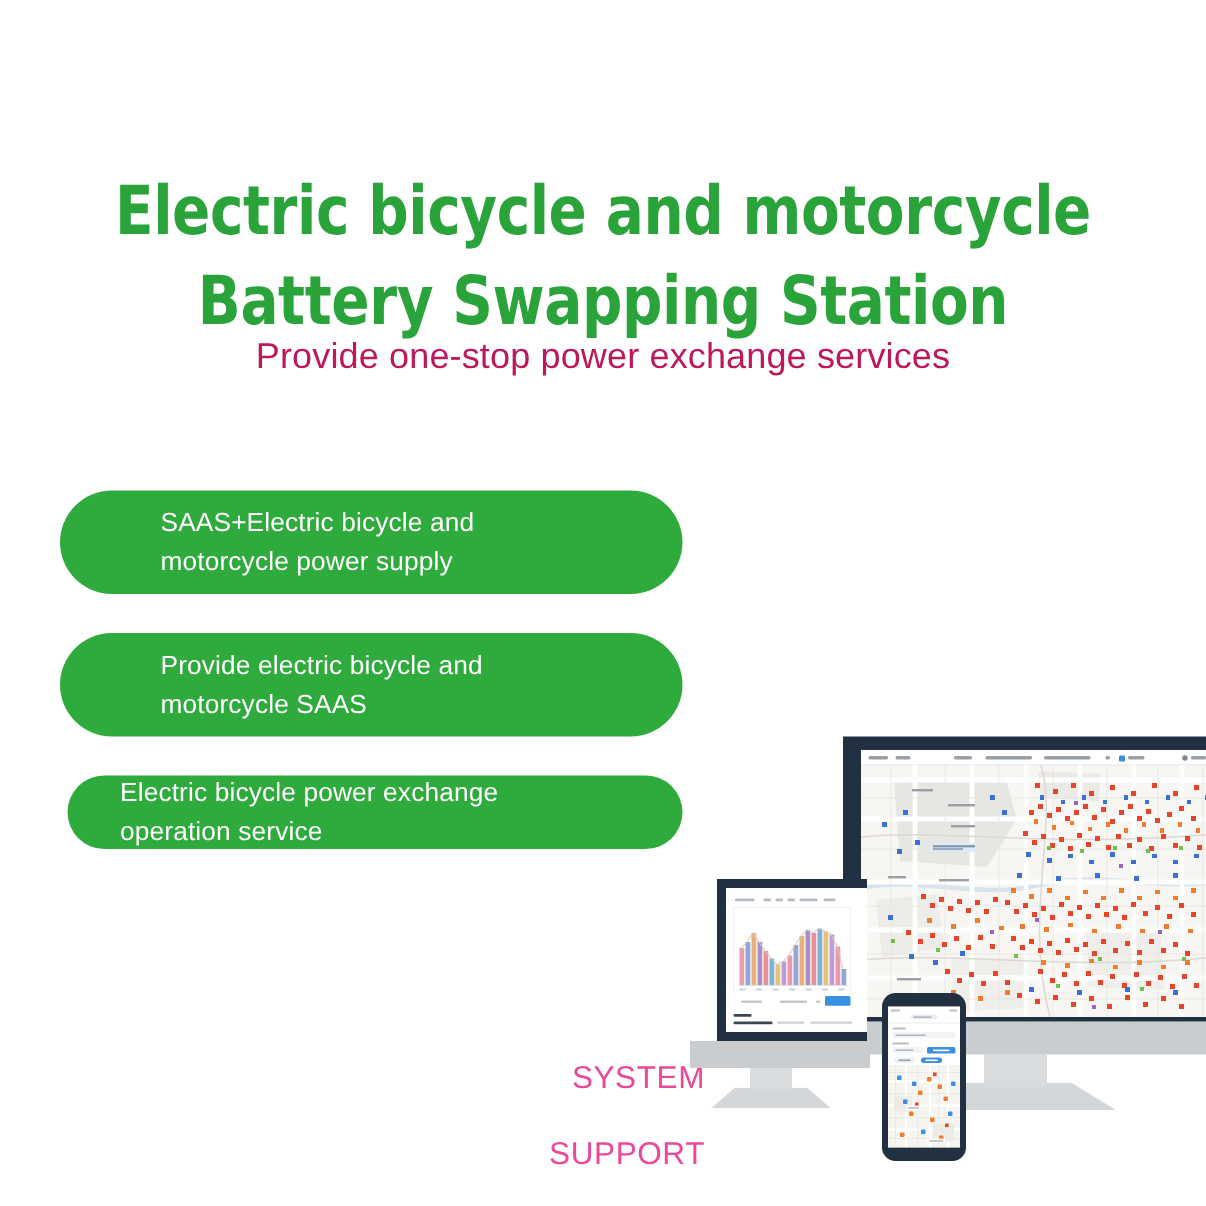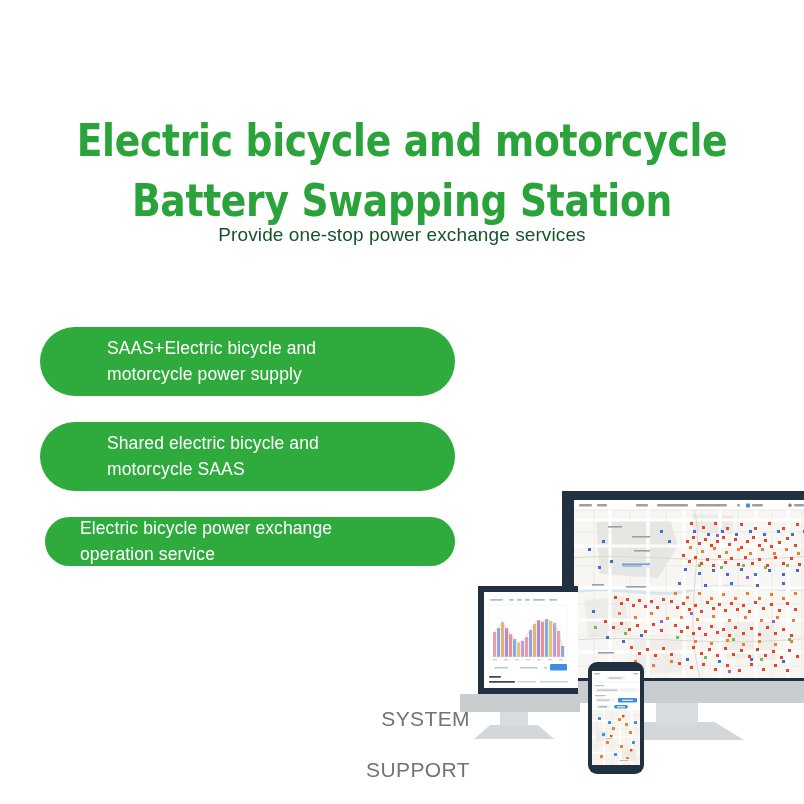--- a/index.html
+++ b/index.html
@@ -24,22 +24,22 @@
     letter-spacing:-0.3px;
     transform:scaleX(0.93);
     transform-origin:center top;
     white-space:pre-line;
   }
   .headline .l2{display:block;}
 
   .subtitle{
     position:absolute;left:0;top:224px;width:804px;
     text-align:center;
-    color:#14532d;
-    font-size:19px;
+    color:#be185d;
+    font-size:24px;
     font-weight:400;
     letter-spacing:0.1px;
   }
 
   
   .pill-stack{position:absolute;left:0;top:327px;width:500px;}
   .pill{
     position:relative;
     background:#2fab3e;
     color:#ffffff;
@@ -54,21 +54,21 @@
   }
   .pill .ptxt{display:block;white-space:pre-line;}
   .pill-1{margin-left:40px;width:415px;height:69px;padding-left:67px;}
   .pill-2{margin-left:40px;width:415px;height:69px;padding-left:67px;margin-top:26px;}
   .pill-3{margin-left:45px;width:410px;height:49px;padding-left:35px;margin-top:26px;}
 
   
   .syssupport{
     position:absolute;left:300px;top:680px;width:170px;
     text-align:right;
-    color:#737373;
+    color:#ec4899;
     font-size:21px;
     line-height:1.22;
     letter-spacing:0.4px;
     white-space:pre-line;
   }
 
   
   .devices{position:absolute;left:460px;top:470px;width:344px;height:334px;}
 
   
@@ -105,21 +105,21 @@
   </div>
 
   <div class="subtitle">Provide one-stop power exchange services</div>
 
   <div class="pill-stack">
     <div class="pill pill-1">
       <span class="ptxt">SAAS+Electric bicycle and
 motorcycle power supply</span>
     </div>
     <div class="pill pill-2">
-      <span class="ptxt">Shared electric bicycle and
+      <span class="ptxt">Provide electric bicycle and
 motorcycle SAAS</span>
     </div>
     <div class="pill pill-3">
       <span class="ptxt">Electric bicycle power exchange
 operation service</span>
     </div>
   </div>
 
   <div class="syssupport">
     <span>SYSTEM</span><br>

